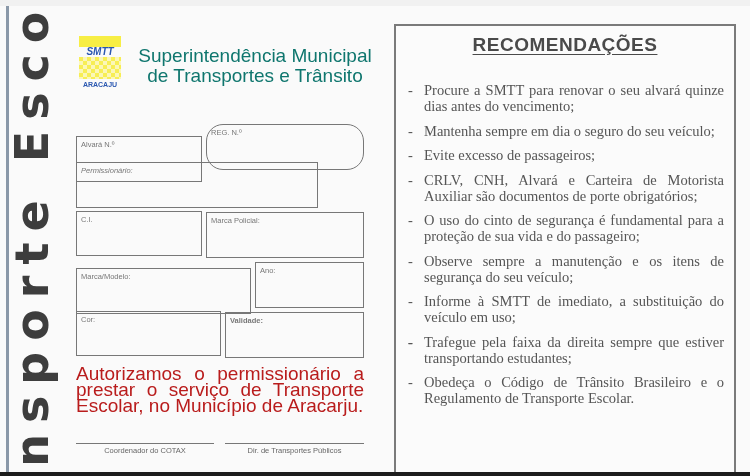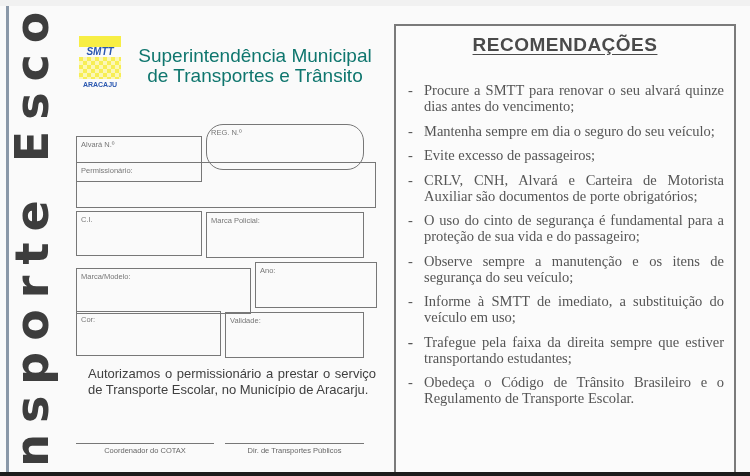--- a/index.html
+++ b/index.html
@@ -46,22 +46,22 @@
       position:absolute; left:130px; top:46px; width:250px;
       font-size:19px; line-height:20px; color:#0f766e; text-align:center;
     }
 
     .field {
       position:absolute; border:1px solid #777; background:transparent; box-sizing:border-box;
     }
     .field .lbl { position:absolute; left:4px; top:3px; font-size:7.5px; color:#777; }
 
     .auth-text {
-      position:absolute; left:88px; top:366px; width:288px;
-      font-size:13px; line-height:16px; color:#404040; text-align:justify;
+      position:absolute; left:76px; top:366px; width:288px;
+      font-size:19px; line-height:16px; color:#b91c1c; text-align:justify;
     }
 
     .sig-line { position:absolute; top:443px; height:1px; background:#777; }
     .sig-label { position:absolute; top:446px; font-size:7.5px; color:#666; text-align:center; }
 
     .rec-box {
       position:absolute; left:394px; top:24px; width:342px; height:460px;
       border:2px solid #7a7a7a; box-sizing:border-box; background:#fbfbfb;
     }
     .rec-title {
@@ -98,39 +98,39 @@
   <div>Superintendência Municipal</div>
   <div>de Transportes e Trânsito</div>
 </div>
 
 <div class="field" style="left:76px;top:112px;width:126px;height:46px;margin-top:24px;">
   <span class="lbl">Alvará N.º</span>
 </div>
 <div class="field" style="left:206px;top:124px;width:158px;height:46px;border-radius:17px;">
   <span class="lbl">REG. N.º</span>
 </div>
-<div class="field" style="left:76px;top:162px;width:300px;height:46px;">
+<div class="field" style="left:76px;top:162px;width:242px;height:46px;font-style:italic;">
   <span class="lbl">Permissionário:</span>
 </div>
 <div class="field" style="left:76px;top:211px;width:126px;height:45px;">
   <span class="lbl">C.I.</span>
 </div>
 <div class="field" style="left:206px;top:212px;width:158px;height:46px;">
   <span class="lbl">Marca Policial:</span>
 </div>
 <div class="field" style="left:76px;top:268px;width:175px;height:46px;">
   <span class="lbl">Marca/Modelo:</span>
 </div>
-<div class="field" style="left:255px;top:262px;width:122px;height:46px;">
+<div class="field" style="left:255px;top:262px;width:109px;height:46px;">
   <span class="lbl">Ano:</span>
 </div>
 <div class="field" style="left:76px;top:311px;width:145px;height:45px;text-decoration:underline;">
   <span class="lbl">Cor:</span>
 </div>
-<div class="field" style="left:225px;top:312px;width:139px;height:46px;">
+<div class="field" style="left:225px;top:312px;width:139px;height:46px;font-weight:bold;">
   <span class="lbl">Validade:</span>
 </div>
 
 <div class="auth-text">Autorizamos o permissionário a prestar o serviço de Transporte Escolar, no Município de Aracarju.</div>
 
 <div class="sig-line" style="left:76px;width:138px;"></div>
 <div class="sig-label" style="left:76px;width:138px;">Coordenador do COTAX</div>
 <div class="sig-line" style="left:225px;width:139px;"></div>
 <div class="sig-label" style="left:225px;width:139px;">Dir. de Transportes Públicos</div>
 

